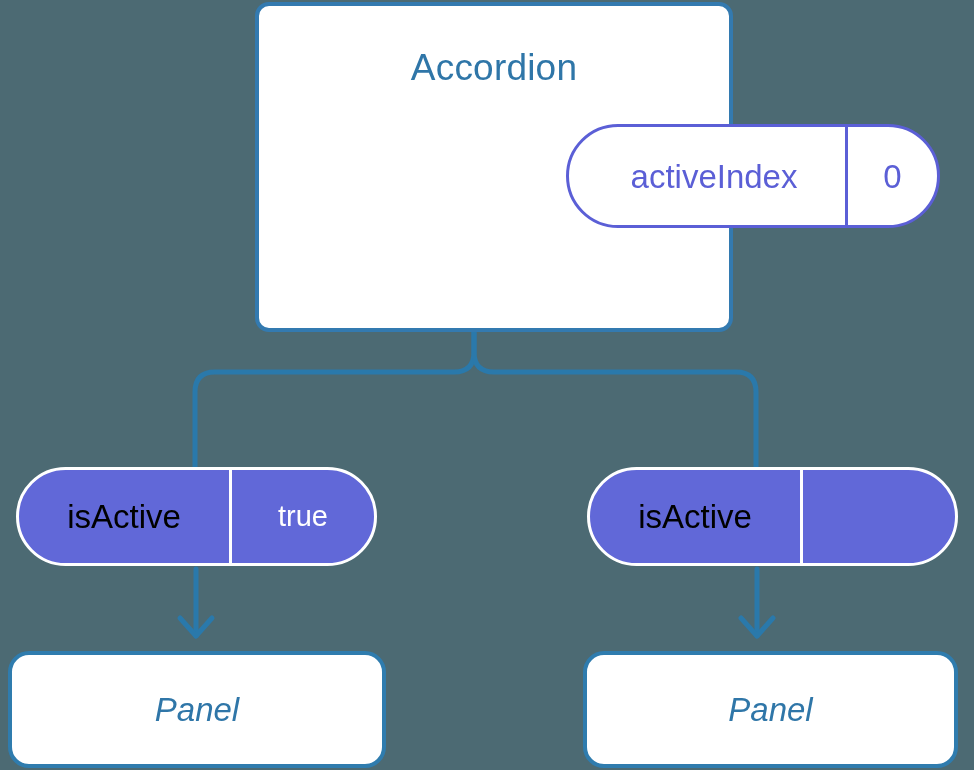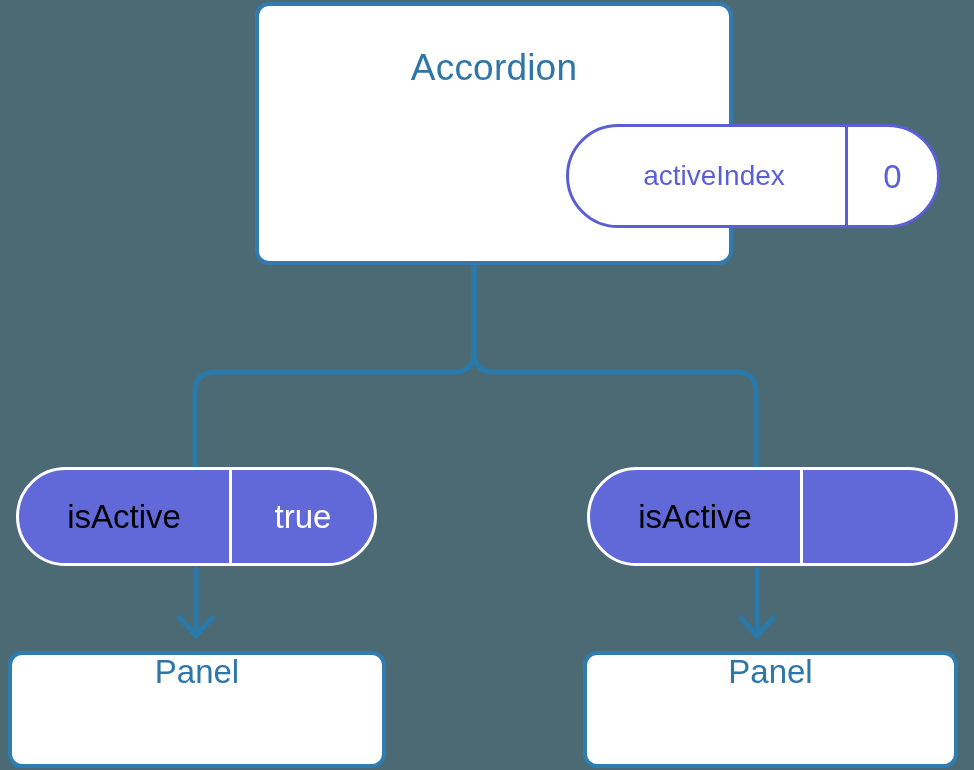--- a/index.html
+++ b/index.html
@@ -34,21 +34,21 @@
     position: absolute;
     background: #ffffff;
     border: 4px solid #337ab0;
     border-radius: 14px;
     box-sizing: border-box;
   }
   #accordion-box {
     left: 255px;
     top: 2px;
     width: 478px;
-    height: 263px;
+    height: 330px;
   }
   #accordion-title {
     position: absolute;
     left: 0;
     top: 43px;
     width: 100%;
     text-align: center;
     color: #2f76a8;
     font-size: 37px;
     letter-spacing: 0.2px;
@@ -77,21 +77,21 @@
     left: 307px;
     top: 118px;
     width: 374px;
     height: 104px;
     border: 3px solid #5b5fd6;
     background: #ffffff;
   }
   #state-pill .pill-key {
     width: 279px;
     color: #5b5fd6;
-    font-size: 28px;
+    font-size: 33px;
     border-right: 3px solid #5b5fd6;
     padding-left: 14px;
   }
   #state-pill .pill-val {
     flex: 1;
     color: #5b5fd6;
     font-size: 33px;
   }
 
   
@@ -101,44 +101,46 @@
     background: #6168d8;
   }
   .prop-pill .pill-key {
     color: #000000;
     font-size: 33px;
     border-right: 3px solid #ffffff;
   }
   .prop-pill .pill-val {
     flex: 1;
     color: #ffffff;
-    font-size: 33px;
+    font-size: 29px;
   }
   #prop-pill-left {
     left: 16px;
     top: 467px;
     width: 361px;
   }
   #prop-pill-left .pill-key { width: 213px; }
   #prop-pill-right {
     left: 587px;
     top: 467px;
     width: 371px;
   }
   #prop-pill-right .pill-key { width: 213px; }
 
   
   .panel-box {
     position: absolute;
     background: #ffffff;
     border: 4px solid #2f7cae;
-    border-radius: 14px;
+    border-radius: 21px;
     box-sizing: border-box;
     display: flex;
+    align-items: center;
     justify-content: center;
+    font-style: italic;
   }
   .panel-box .panel-label {
     color: #2f76a8;
     font-size: 33px;
     line-height: 1;
   }
   #panel-left {
     left: 8px;
     top: 651px;
     width: 378px;

